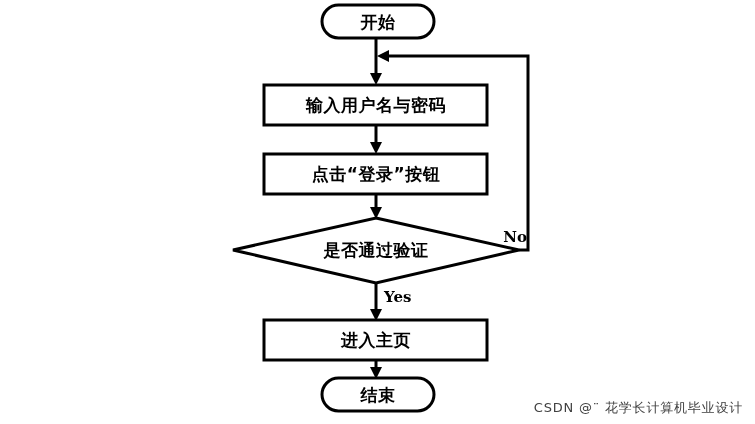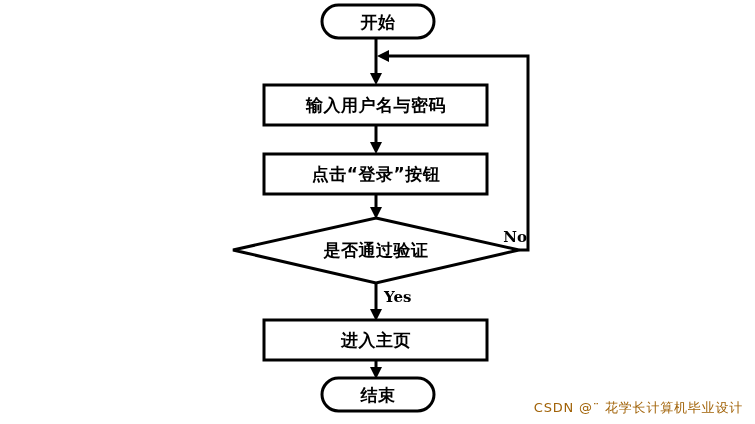--- a/index.html
+++ b/index.html
@@ -50,21 +50,21 @@
   }
   .arrow-head {
     fill: #000000;
   }
   .watermark {
     position: absolute;
     right: 12px;
     bottom: 7px;
     font-family: "DejaVu Sans", "Liberation Sans", sans-serif;
     font-size: 13px;
-    color: #a16207;
+    color: #404040;
     letter-spacing: 0.8px;
     white-space: nowrap;
     user-select: none;
   }
 </style>
 </head>
 <body>
 
 <svg id="flow-canvas" viewBox="0 0 755 424" xmlns="http://www.w3.org/2000/svg">
 

